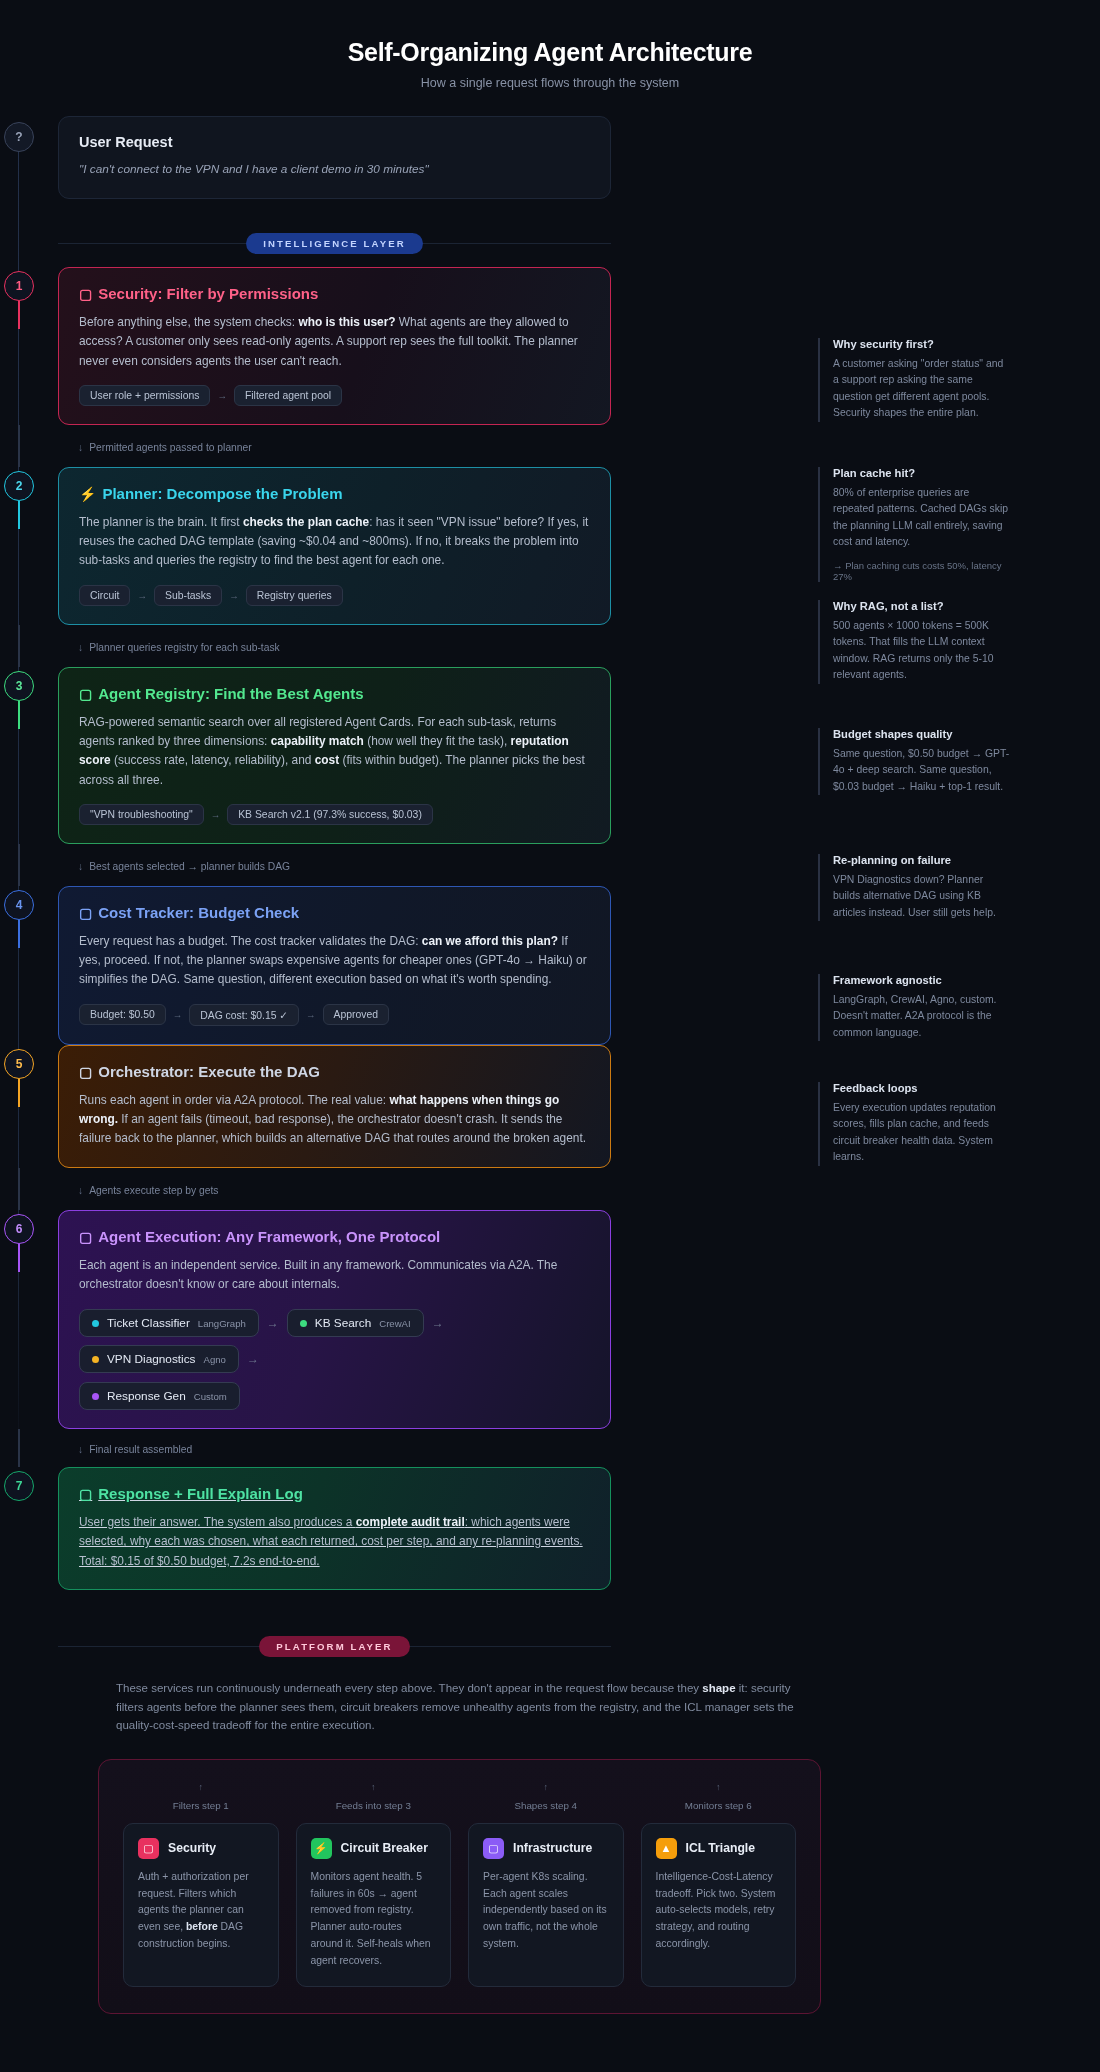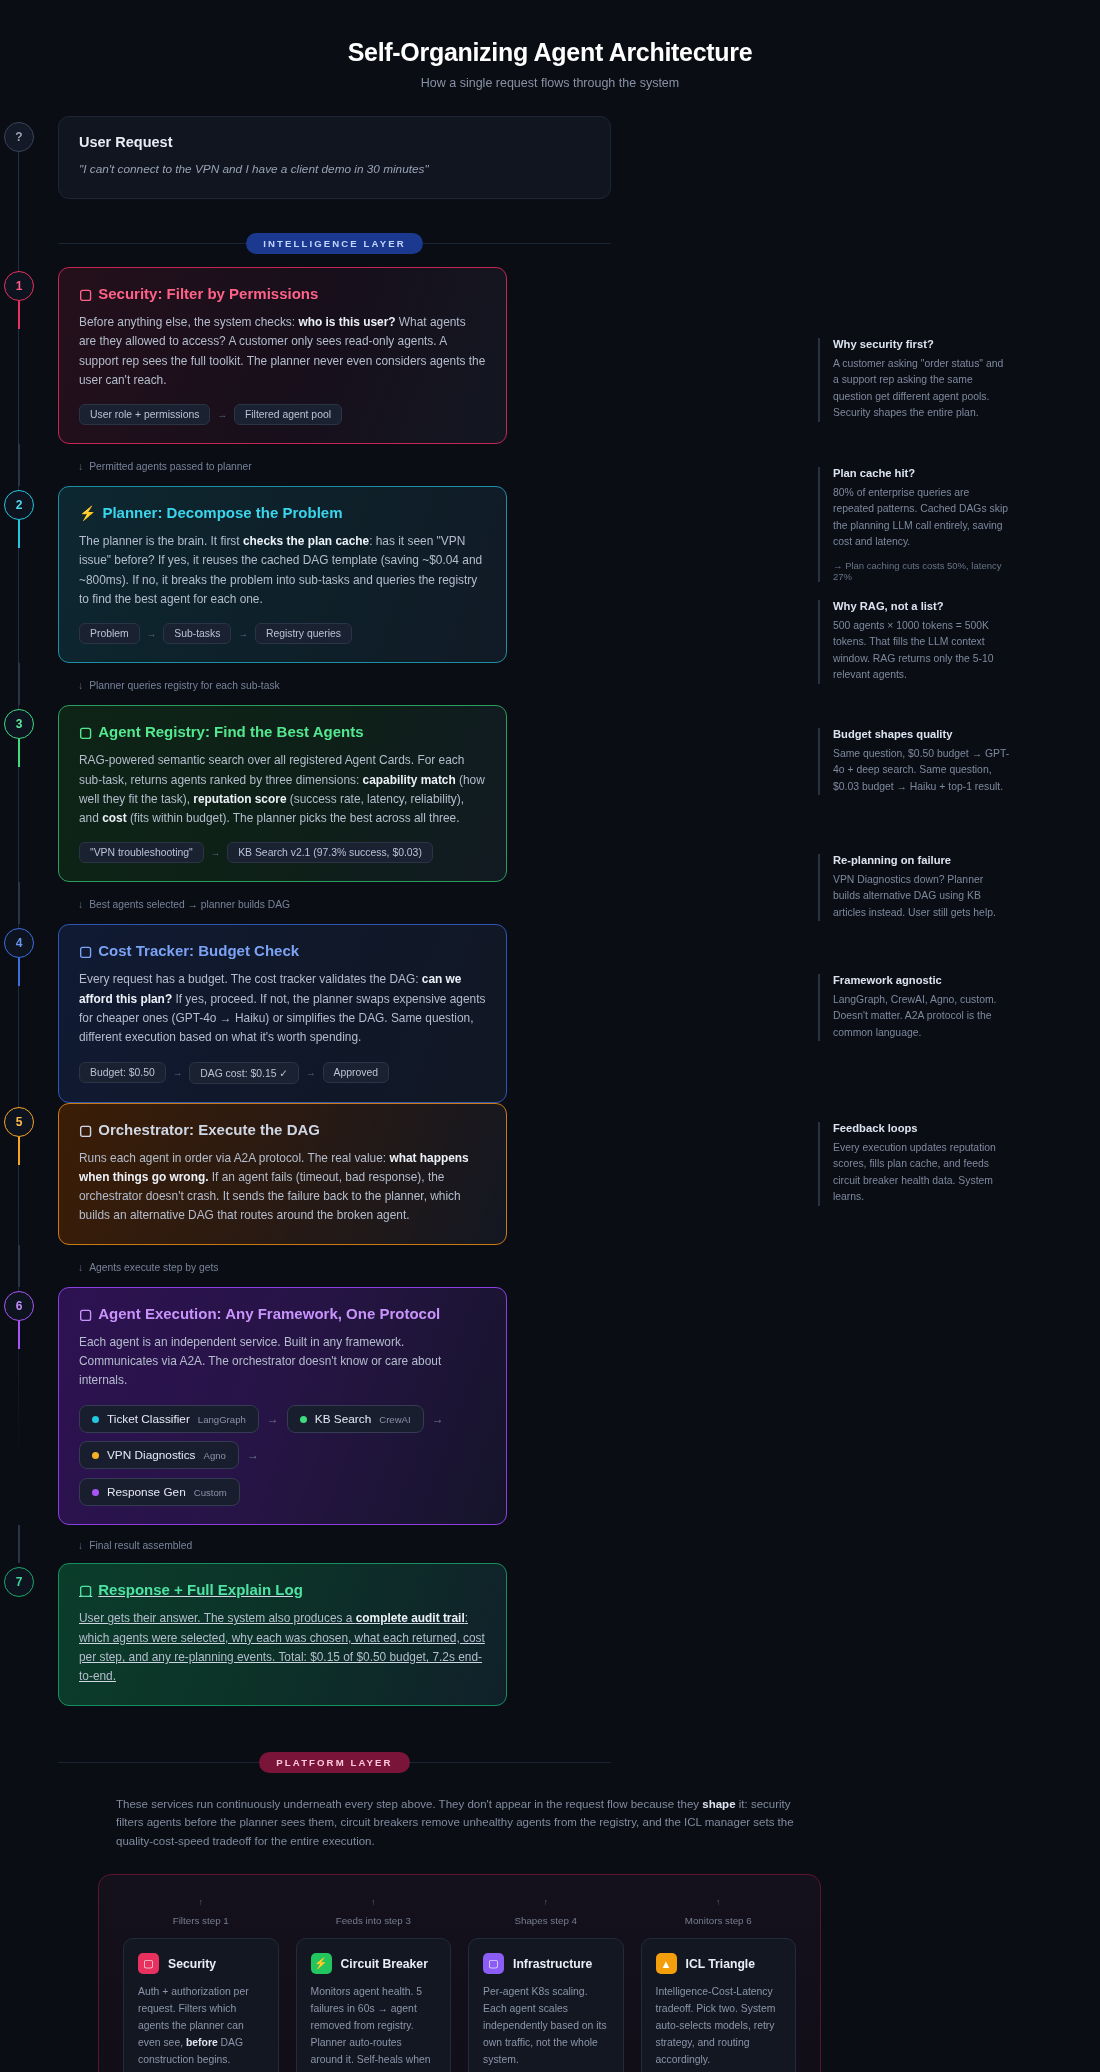--- a/index.html
+++ b/index.html
@@ -49,21 +49,21 @@
 
   
   .step { position: relative; margin-bottom: 0; }
   .stepnum {
     position: absolute; left: -54px; top: 4px; width: 30px; height: 30px;
     border-radius: 50%; display: flex; align-items: center; justify-content: center;
     font-size: 12px; font-weight: bold; background: #0e1320; z-index: 4;
   }
   .stepstub { position: absolute; left: -40px; top: 34px; width: 2px; height: 28px; }
   .card {
-    border-radius: 11px; padding: 17px 20px 18px; width: 449px; position: relative;
+    border-radius: 11px; padding: 17px 20px 18px; width: 553px; position: relative;
   }
   .card h3 { font-size: 15px; font-weight: bold; margin-bottom: 11px; }
   .card h3 .gl { margin-right: 6px; font-size: 14px; }
   .card p { font-size: 11.9px; line-height: 1.62; color: #b4bdcd; }
   .card p b { color: #ecf1f8; font-weight: bold; }
   .chips { display: flex; flex-wrap: wrap; align-items: center; gap: 7px; margin-top: 14px; }
   .chip {
     font-size: 10.4px; color: #b9c3d4; background: #1a2130;
     border: 1px solid #2b3446; border-radius: 6px; padding: 4px 10px;
   }
@@ -191,21 +191,21 @@
         <div class="stepnum" style="border:1.6px solid #22c7e0;color:#4dd8ee;">
           <span>2</span>
         </div>
         <div class="stepstub" style="background:#22c7e0;"></div>
         <div class="card" style="border:1px solid #1d8fa5;background:linear-gradient(110deg,#0d2730 0%,#0e2029 55%,#111a26 100%);">
           <h3 style="color:#3ad5ec;">
             <span class="gl">⚡</span><span>Planner: Decompose the Problem</span>
           </h3>
           <p>The planner is the brain. It first <b>checks the plan cache</b>: has it seen "VPN issue" before? If yes, it reuses the cached DAG template (saving ~$0.04 and ~800ms). If no, it breaks the problem into sub-tasks and queries the registry to find the best agent for each one.</p>
           <div class="chips">
-            <span class="chip">Problem</span>
+            <span class="chip">Circuit</span>
             <span class="arw">→</span>
             <span class="chip">Sub-tasks</span>
             <span class="arw">→</span>
             <span class="chip">Registry queries</span>
           </div>
         </div>
       </div>
       <div class="note">
         <span class="dn">↓</span><span>Planner queries registry for each sub-task</span>
       </div>
@@ -350,21 +350,21 @@
         <p>Same question, $0.50 budget → GPT-4o + deep search. Same question, $0.03 budget → Haiku + top-1 result.</p>
       </div>
       <div class="ann" style="top:738px;">
         <h4>Re-planning on failure</h4>
         <p>VPN Diagnostics down? Planner builds alternative DAG using KB articles instead. User still gets help.</p>
       </div>
       <div class="ann" style="top:858px;">
         <h4>Framework agnostic</h4>
         <p>LangGraph, CrewAI, Agno, custom. Doesn't matter. A2A protocol is the common language.</p>
       </div>
-      <div class="ann" style="top:966px;margin-top:40px;">
+      <div class="ann" style="top:966px;">
         <h4>Feedback loops</h4>
         <p>Every execution updates reputation scores, fills plan cache, and feeds circuit breaker health data. System learns.</p>
       </div>
     </div>
   </div>
 
   <div style="padding:0 40px;">
     <div class="platintro" style="width:723px;margin-left:58px;">These services run continuously underneath every step above. They don't appear in the request flow because they <b>shape</b> it: security filters agents before the planner sees them, circuit breakers remove unhealthy agents from the registry, and the ICL manager sets the quality-cost-speed tradeoff for the entire execution.</div>
 
     <div class="platbox" style="margin-left:58px;">

